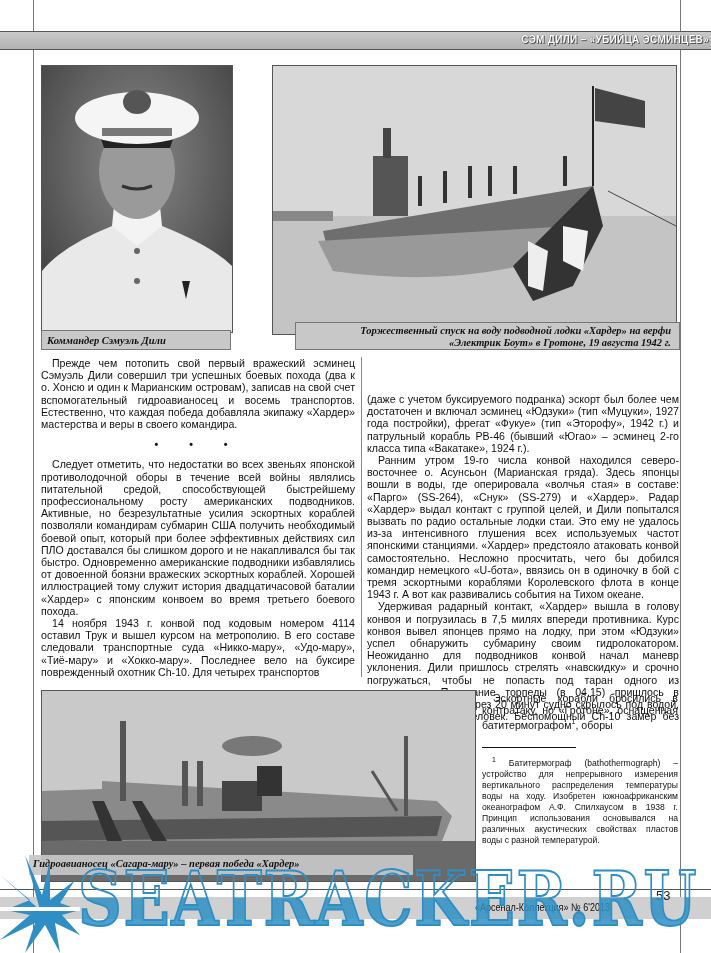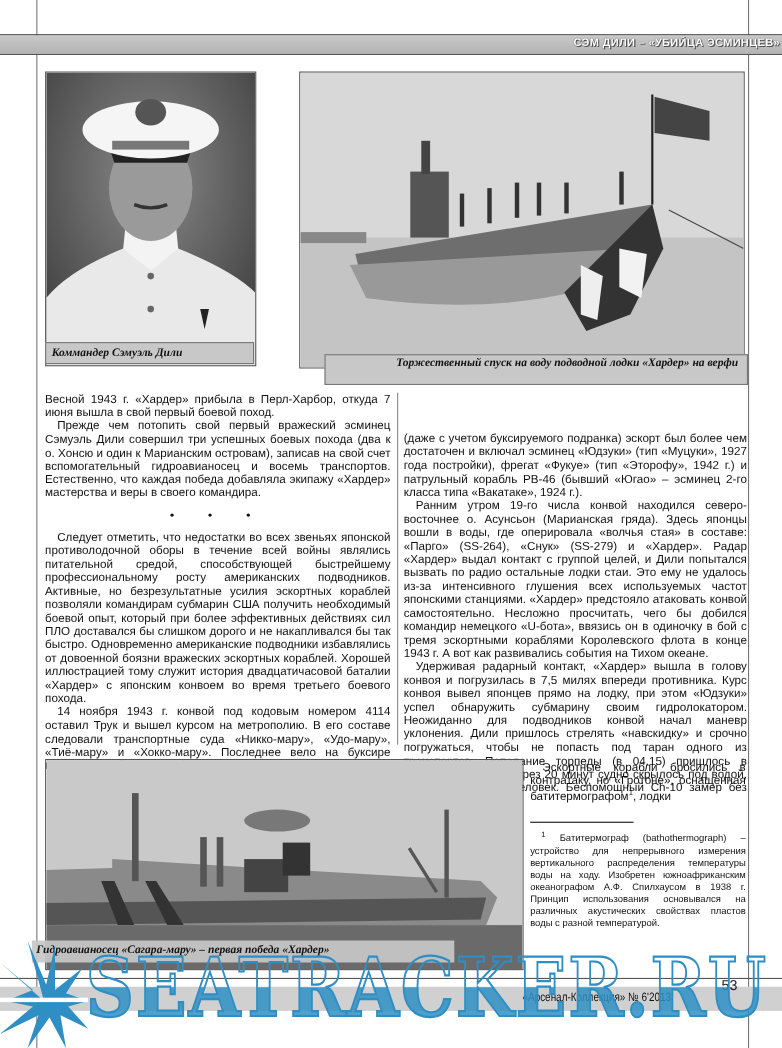--- a/index.html
+++ b/index.html
@@ -9,21 +9,21 @@
   .crop-v.l { left:33px; }
   .crop-v.r { left:680px; }
   .header-band { position:absolute; left:0; top:31px; width:711px; height:17px;
      background:linear-gradient(#c9c9c9,#b3b3b3); border-top:1px solid #555; border-bottom:1px solid #555;padding-left:40px; }
   .header-title { position:absolute; right:42px; top:2px; font-size:10px; font-weight:bold;
      color:#fff; letter-spacing:0.3px; text-shadow:0 0 1px #333, 1px 1px 0 #555; }
   .photo { position:absolute; overflow:hidden; border:1px solid #555; }
   .photo svg { display:block; width:100%; height:100%; }
   .caption { position:absolute; background:#c8c8c8; border:1px solid #777;
      font-size:10.5px; font-weight:bold; font-style:italic; color:#111; line-height:12px;font-family:Liberation Serif, serif; }
-  #cap1 { left:41px; top:311px; width:190px; height:20px; padding:4px 0 0 5px; box-sizing:border-box; }
+  #cap1 { left:41px; top:330px; width:190px; height:20px; padding:4px 0 0 5px; box-sizing:border-box; }
   #cap2 { left:295px; top:322px; width:385px; height:28px; padding:2px 8px 0 0; text-align:right; box-sizing:border-box; }
   #cap3 { left:29px; top:855px; width:384px; height:20px; padding:3px 0 0 4px; box-sizing:border-box;
           background:rgba(200,200,200,0.92); border:none; }
   .col { position:absolute; font-size:10.6px; line-height:12.2px; text-align:justify; }
   .col p { margin:0; text-indent:11px; }
   .col p.noind { text-indent:0; }
   #colL { left:41px; top:357px; width:314px; }
   #colR { left:367px; top:357px; width:312px;margin-top:36px; }
   #colR2 { left:482px; top:692px; width:196px; }
   .colrule { position:absolute; width:1px; background:#888; }
@@ -98,24 +98,24 @@
       <rect x="195" y="100" width="4" height="32"></rect>
         <rect x="215" y="100" width="4" height="30"></rect>
       <rect x="240" y="100" width="4" height="28"></rect>
         <rect x="290" y="90" width="4" height="30"></rect>
     </g>
     <line x1="335" y1="125" x2="403" y2="160" stroke="#444" stroke-width="1"></line>
   </svg>
 </div>
 <div class="caption" id="cap2">
   <div>Торжественный спуск на воду подводной лодки «Хардер» на верфи</div>
+  <div>«Электрик Боут» в Гротоне, 19 августа 1942 г.</div>
 </div>
 
 <div class="col" id="colL">
-  <p class="noind">Весной 1943 г. «Хардер» прибыла в Перл-Харбор, откуда 7 июня вышла в свой первый боевой поход.</p>
   <p>Прежде чем потопить свой первый вражеский эсминец Сэмуэль Дили совершил три успешных боевых похода (два к о. Хонсю и один к Марианским островам), записав на свой счет вспомогательный гидроавианосец и восемь транспортов. Естественно, что каждая победа добавляла экипажу «Хардер» мастерства и веры в своего командира.</p>
   <div class="dots">• • •</div>
   <p>Следует отметить, что недостатки во всех звеньях японской противолодочной оборы в течение всей войны являлись питательной средой, способствующей быстрейшему профессиональному росту американских подводников. Активные, но безрезультатные усилия эскортных кораблей позволяли командирам субмарин США получить необходимый боевой опыт, который при более эффективных действиях сил ПЛО доставался бы слишком дорого и не накапливался бы так быстро. Одновременно американские подводники избавлялись от довоенной боязни вражеских эскортных кораблей. Хорошей иллюстрацией тому служит история двадцатичасовой баталии «Хардер» с японским конвоем во время третьего боевого похода.</p>
   <p>14 ноября 1943 г. конвой под кодовым номером 4114 оставил Трук и вышел курсом на метрополию. В его составе следовали транспортные суда «Никко-мару», «Удо-мару», «Тиё-мару» и «Хокко-мару». Последнее вело на буксире поврежденный охотник Ch-10. Для четырех транспортов</p>
 </div>
 
 <div class="colrule" style="left:361px;top:357px;height:320px;"></div>
 
 <div class="col" id="colR">
   <p class="noind">(даже с учетом буксируемого подранка) эскорт был более чем достаточен и включал эсминец «Юдзуки» (тип «Муцуки», 1927 года постройки), фрегат «Фукуе» (тип «Эторофу», 1942 г.) и патрульный корабль PB-46 (бывший «Югао» – эсминец 2-го класса типа «Вакатаке», 1924 г.).</p>
@@ -137,21 +137,21 @@
     <rect x="180" y="90" width="40" height="30" fill="#444"></rect>
     <rect x="215" y="75" width="25" height="30" fill="#333"></rect>
     <ellipse cx="210" cy="55" rx="30" ry="10" fill="#555" opacity="0.7"></ellipse>
     <rect x="362" y="45" width="4" height="80" fill="#555"></rect>
     <line x1="330" y1="80" x2="355" y2="120" stroke="#555" stroke-width="3"></line>
   </svg>
 </div>
 <div class="caption" id="cap3">Гидроавианосец «Сагара-мару» – первая победа «Хардер»</div>
 
 <div class="col" id="colR2">
-  <p><span>Эскортные корабли бросились в контратаку, но «Гротоне», оснащенная батитермографом</span><sup>1</sup><span>, лодки</span></p>
+  <p><span>Эскортные корабли бросились в контратаку, но «Гротоне», оснащенная батитермографом</span><sup>1</sup><span>, оборы</span></p>
   <div class="fn-rule"></div>
   <div class="footnote">
     <div class="fn-first"><sup>1</sup> <span>Батитермограф (bathothermograph) – устройство для непрерывного измерения вертикального распределения температуры воды на ходу. Изобретен южноафриканским океанографом А.Ф. Спилхаусом в 1938 г. Принцип использования основывался на различных акустических свойствах пластов воды с разной температурой.</span></div>
   </div>
 </div>
 
 <div class="footer-line"></div>
 <div class="footer-band"></div>
 <span class="footer-journal">«Арсенал-Коллекция» № 6'2013</span>
 <span class="footer-page">53</span>

